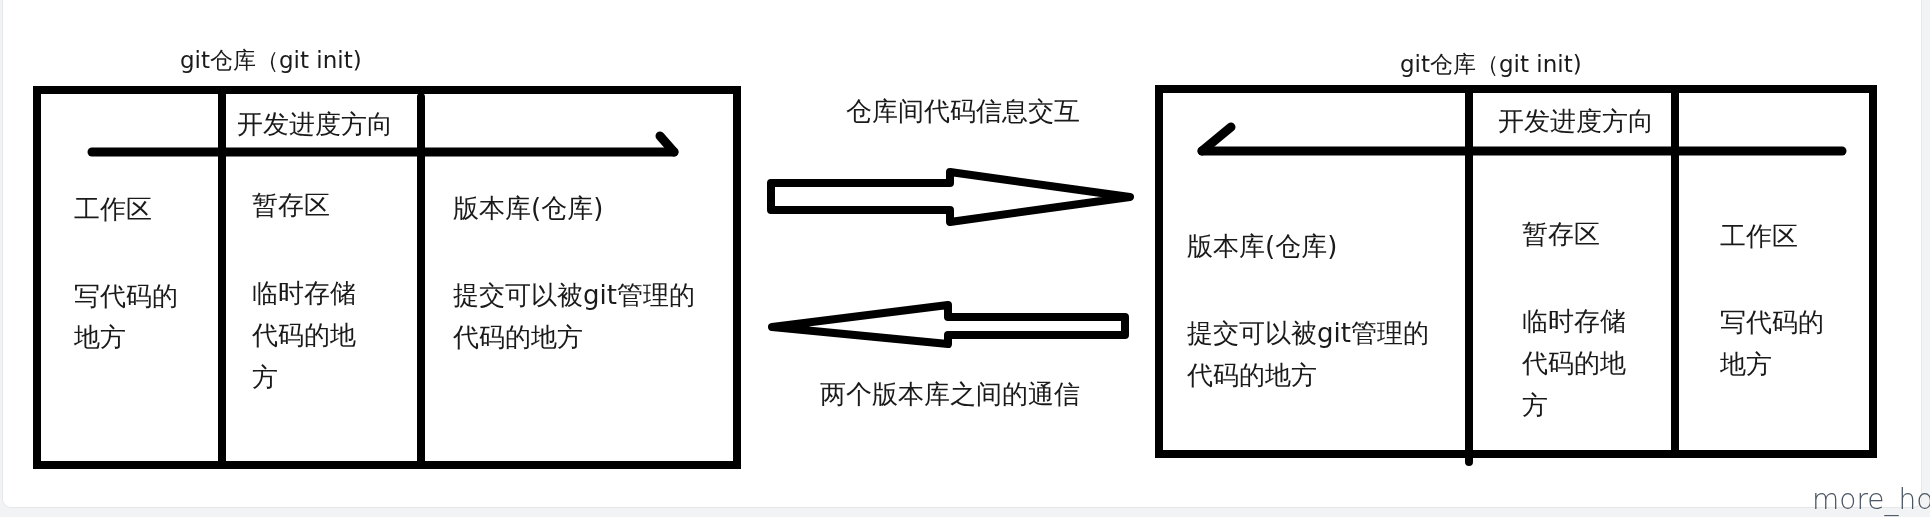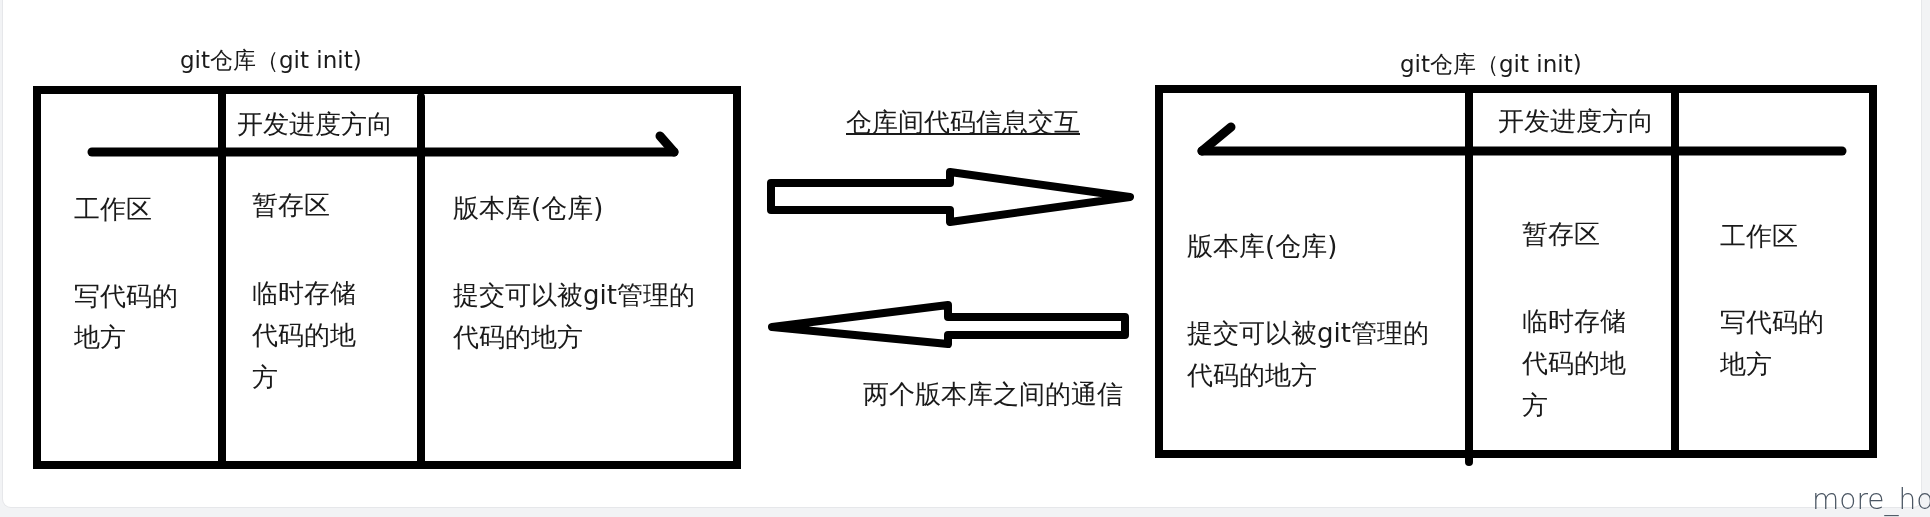--- a/index.html
+++ b/index.html
@@ -74,22 +74,22 @@
 
   <div class="t" style="left:252px; top:194px;">暂存区</div>
   <div class="t" style="left:252px; top:282px;">临时存储</div>
   <div class="t" style="left:252px; top:324px;">代码的地</div>
   <div class="t" style="left:252px; top:366px;">方</div>
 
   <div class="t" style="left:453px; top:197px;">版本库(仓库)</div>
   <div class="t" style="left:453px; top:284px;">提交可以被git管理的</div>
   <div class="t" style="left:453px; top:326px;">代码的地方</div>
 
-  <div class="t" style="left:846px; top:111px;text-decoration:underline;">仓库间代码信息交互</div>
-  <div class="t" style="left:863px; top:383px;">两个版本库之间的通信</div>
+  <div class="t" style="left:846px; top:100px;">仓库间代码信息交互</div>
+  <div class="t" style="left:820px; top:383px;">两个版本库之间的通信</div>
 
   <div class="t title" style="left:1400px; top:52px;">git仓库（git init)</div>
   <div class="t" style="left:1498px; top:110px;">开发进度方向</div>
 
   <div class="t" style="left:1187px; top:235px;">版本库(仓库)</div>
   <div class="t" style="left:1187px; top:322px;">提交可以被git管理的</div>
   <div class="t" style="left:1187px; top:364px;">代码的地方</div>
 
   <div class="t" style="left:1522px; top:223px;">暂存区</div>
   <div class="t" style="left:1522px; top:310px;">临时存储</div>

